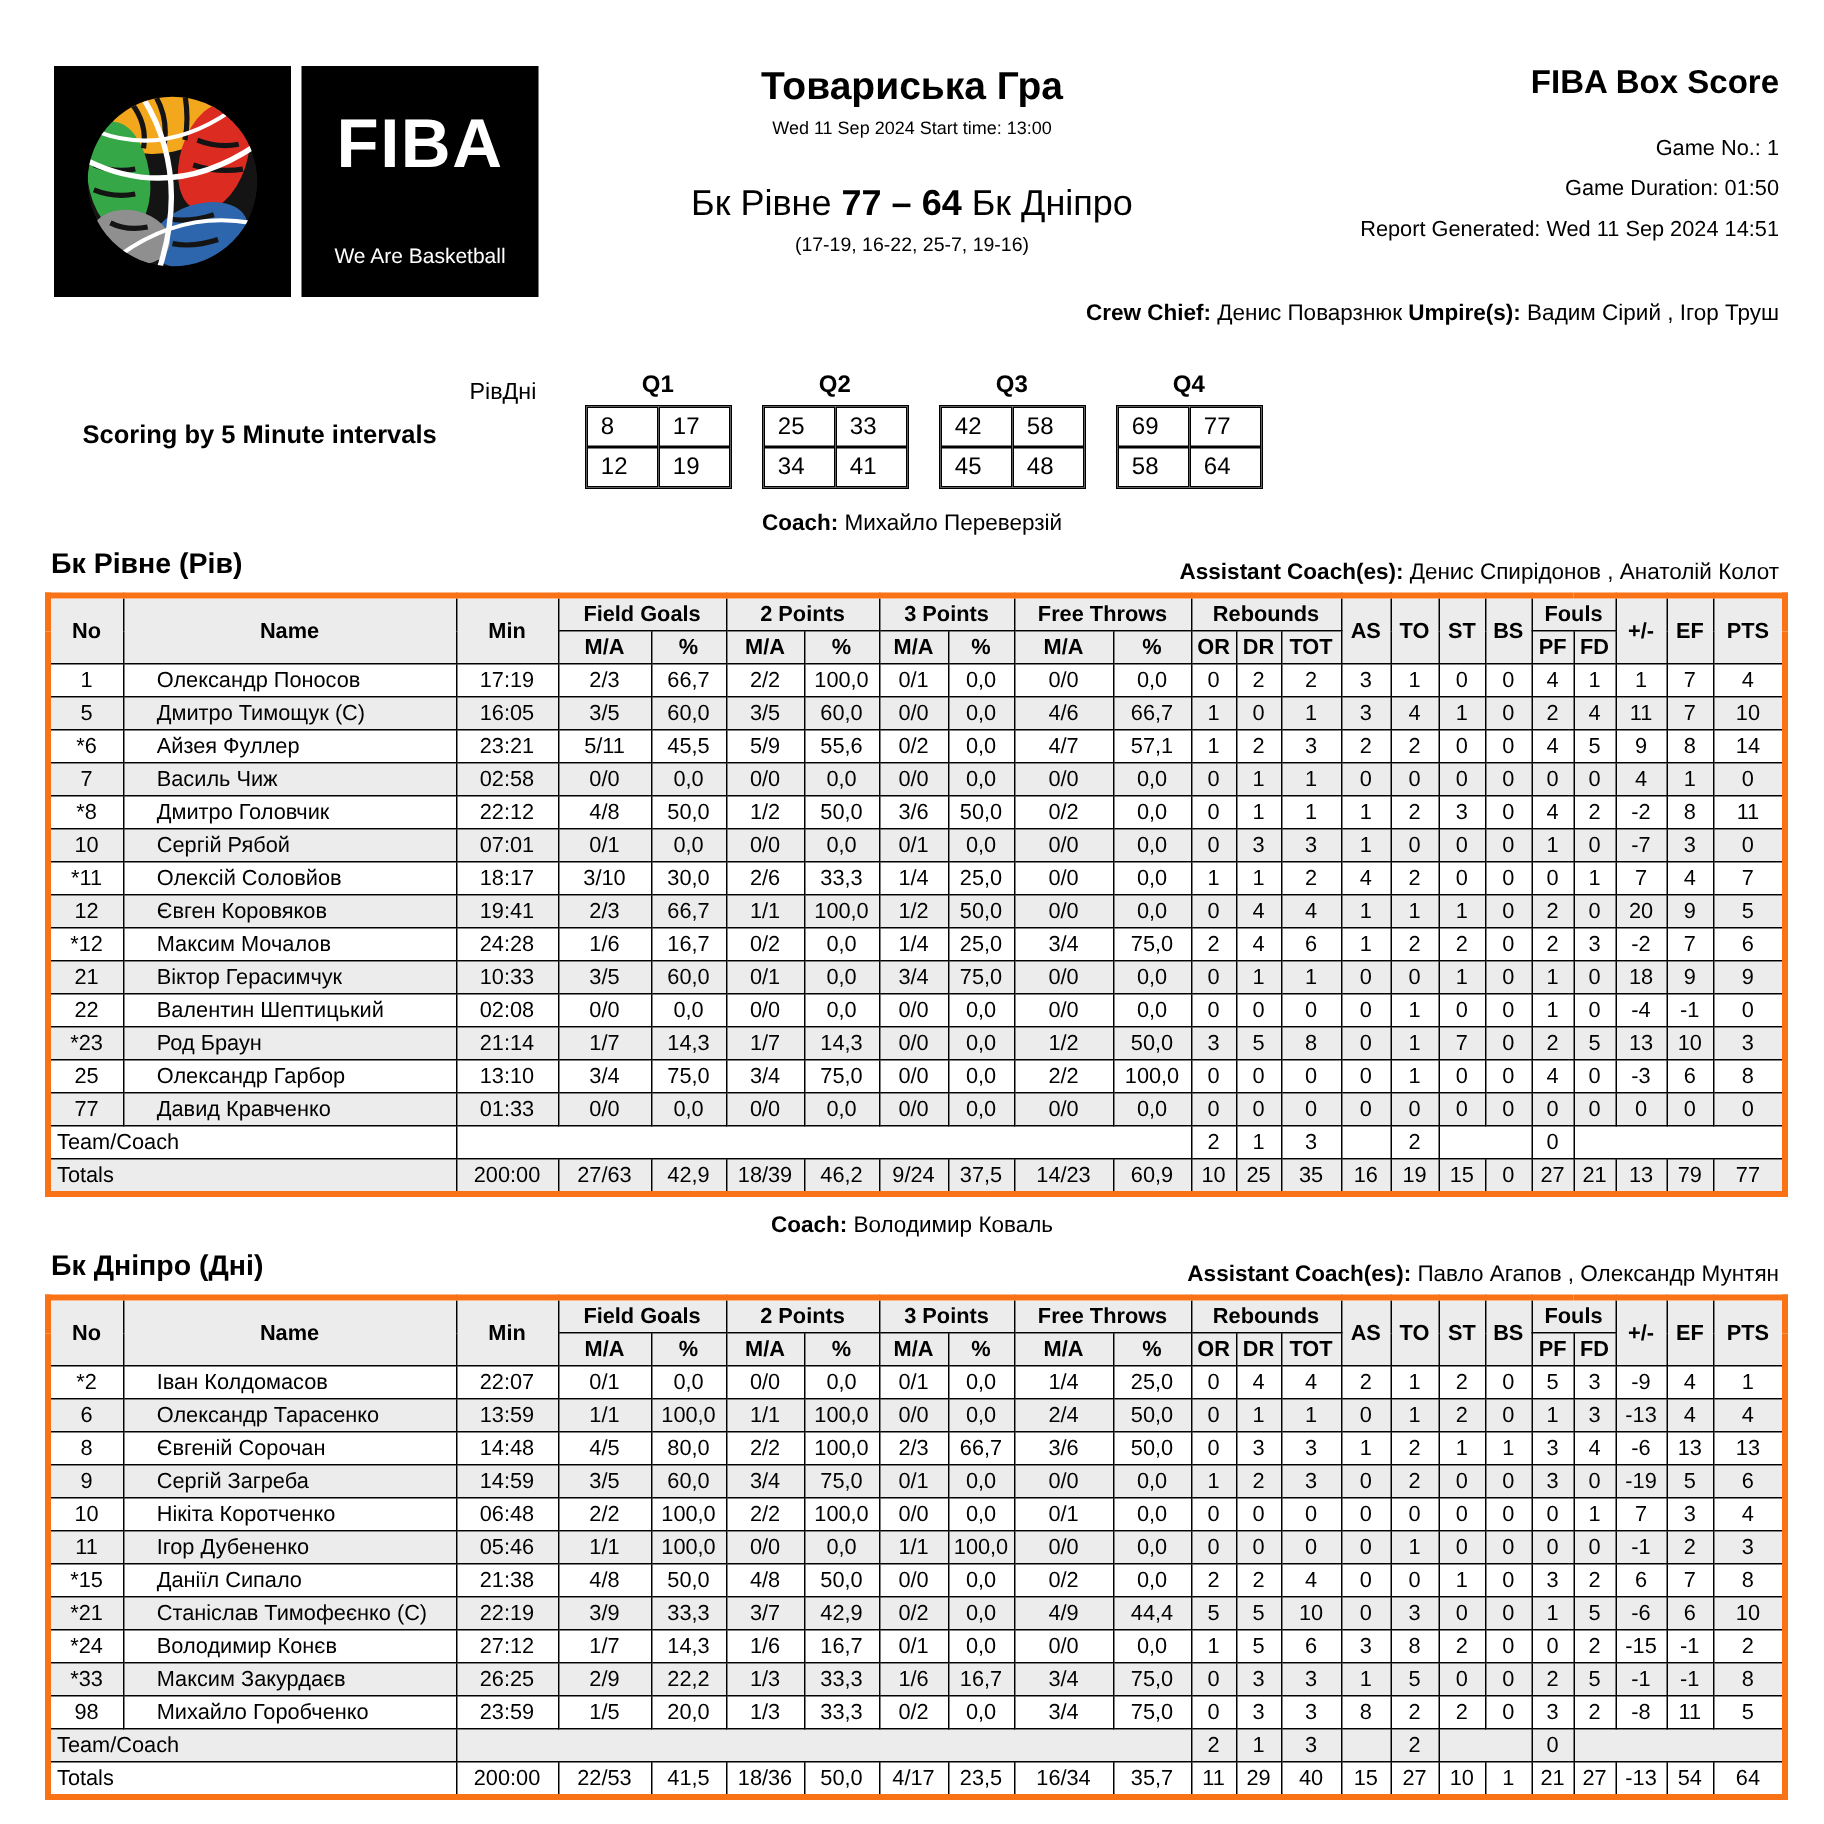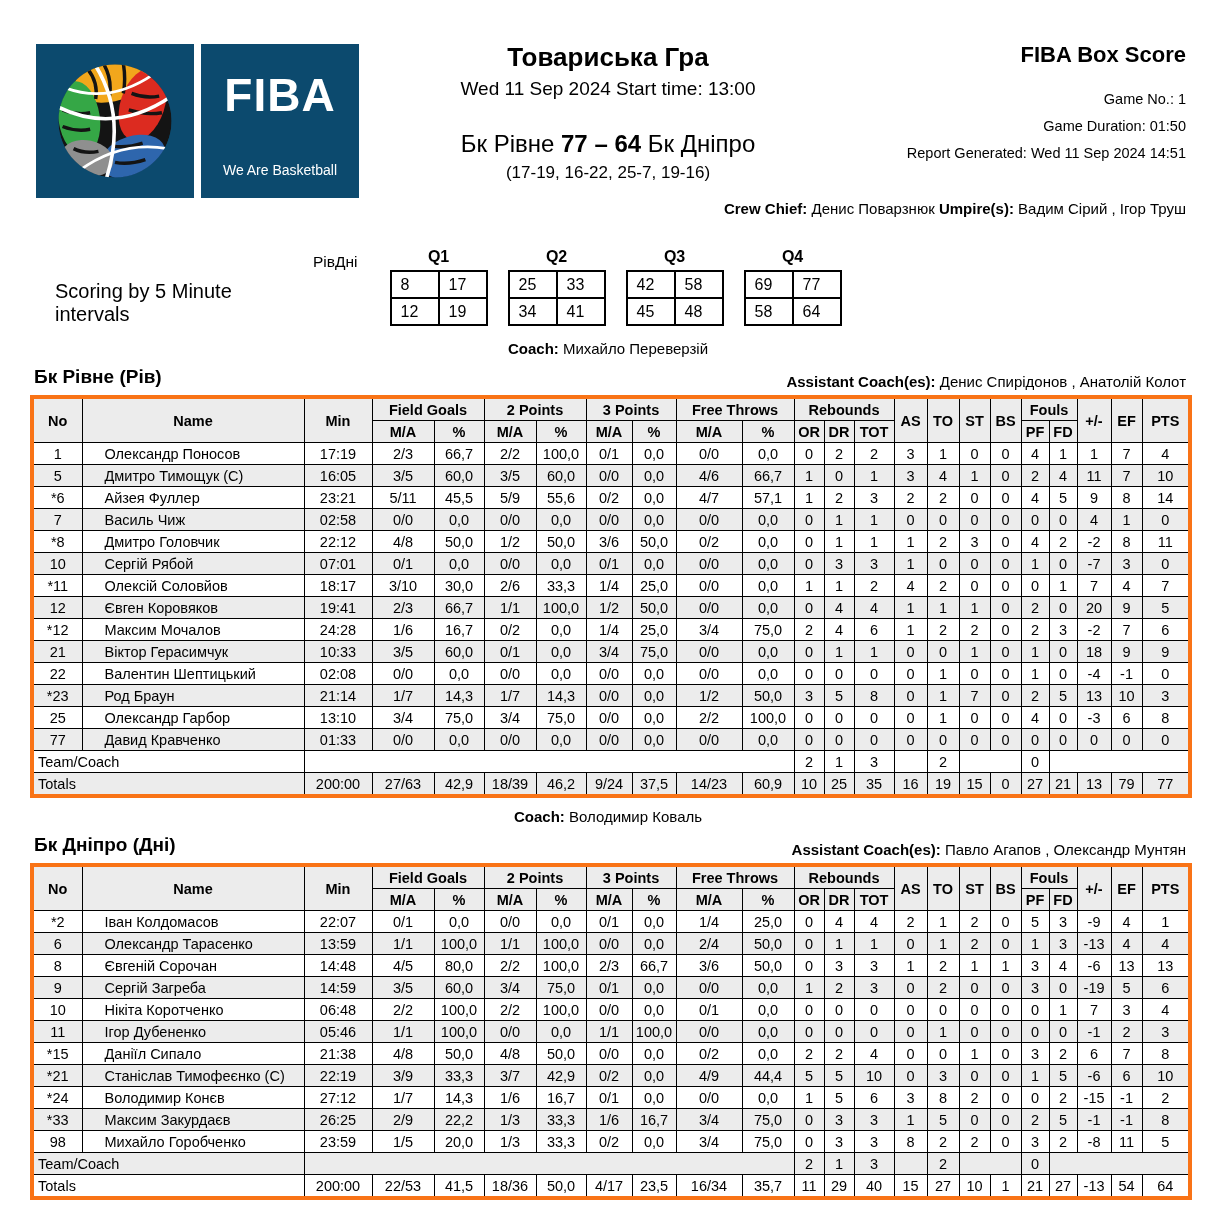--- a/index.html
+++ b/index.html
@@ -3,39 +3,39 @@
 <meta charset="utf-8">
 <style>
   html,body{margin:0;padding:0;background:#fff;}
   .page{
     width:1216px;height:1216px;position:relative;background:#fff;
     font-family:"Liberation Sans","DejaVu Sans",sans-serif;color:#000;overflow:hidden;
   }
   
   .top{position:relative;height:232px;}
   .logo{position:absolute;left:36px;top:44px;display:flex;gap:7px;}
-  .logo-tile{width:158px;height:154px;background:#0c4a6e;}
+  .logo-tile{width:158px;height:154px;background:#000000;}
   .ball-tile{display:flex;align-items:center;justify-content:center;}
   .word-tile{position:relative;color:#fff;text-align:center;}
   .fiba-word{font-size:46px;font-weight:bold;margin-top:24px;letter-spacing:1px;}
   .fiba-tag{position:absolute;bottom:20px;width:100%;font-size:14px;}
   .center{position:absolute;left:368px;top:42px;width:480px;text-align:center;}
   .game-title{font-size:26px;font-weight:bold;}
-  .game-datetime{font-size:19px;margin-top:5px;}
+  .game-datetime{font-size:12px;margin-top:5px;}
   .score-line{font-size:24px;margin-top:30px;}
   .score-line b{font-weight:bold;}
-  .quarter-scores{font-size:17px;margin-top:5px;}
+  .quarter-scores{font-size:13px;margin-top:5px;}
   .right-info{position:absolute;right:30px;top:42px;text-align:right;}
   .report-title{font-size:22px;font-weight:bold;margin-bottom:18px;}
   .info-line{font-size:14.5px;line-height:27px;}
   .crew-line{position:absolute;right:30px;top:200px;font-size:15px;}
   .crew-line b{font-weight:bold;}
   
   .scoring{display:flex;align-items:flex-start;margin:16px 0 0 55px;height:82px;}
-  .scoring-label{font-weight:normal;font-size:20px;width:240px;margin-top:32px;}
+  .scoring-label{font-weight:bold;font-size:17px;width:240px;margin-top:32px;}
   .labels-col{display:flex;flex-direction:row;margin-left:18px;margin-right:12px;}
   .q-spacer{height:24px;}
   .team-label{height:28px;display:flex;align-items:center;font-size:15.5px;}
   .score-group{margin-left:20px;}
   .q-label{text-align:center;font-weight:bold;font-size:16px;height:22px;}
   .q-grid{display:grid;grid-template-columns:repeat(2,48px);grid-auto-rows:27px;border:1px solid #000;}
   .q-cell{border:1px solid #000;display:flex;align-items:center;padding-left:9px;font-size:16px;background:#fff;}
   
   .team-section{margin:10px 30px 0 30px;}
   .coach-line{text-align:center;font-size:15px;height:22px;}

